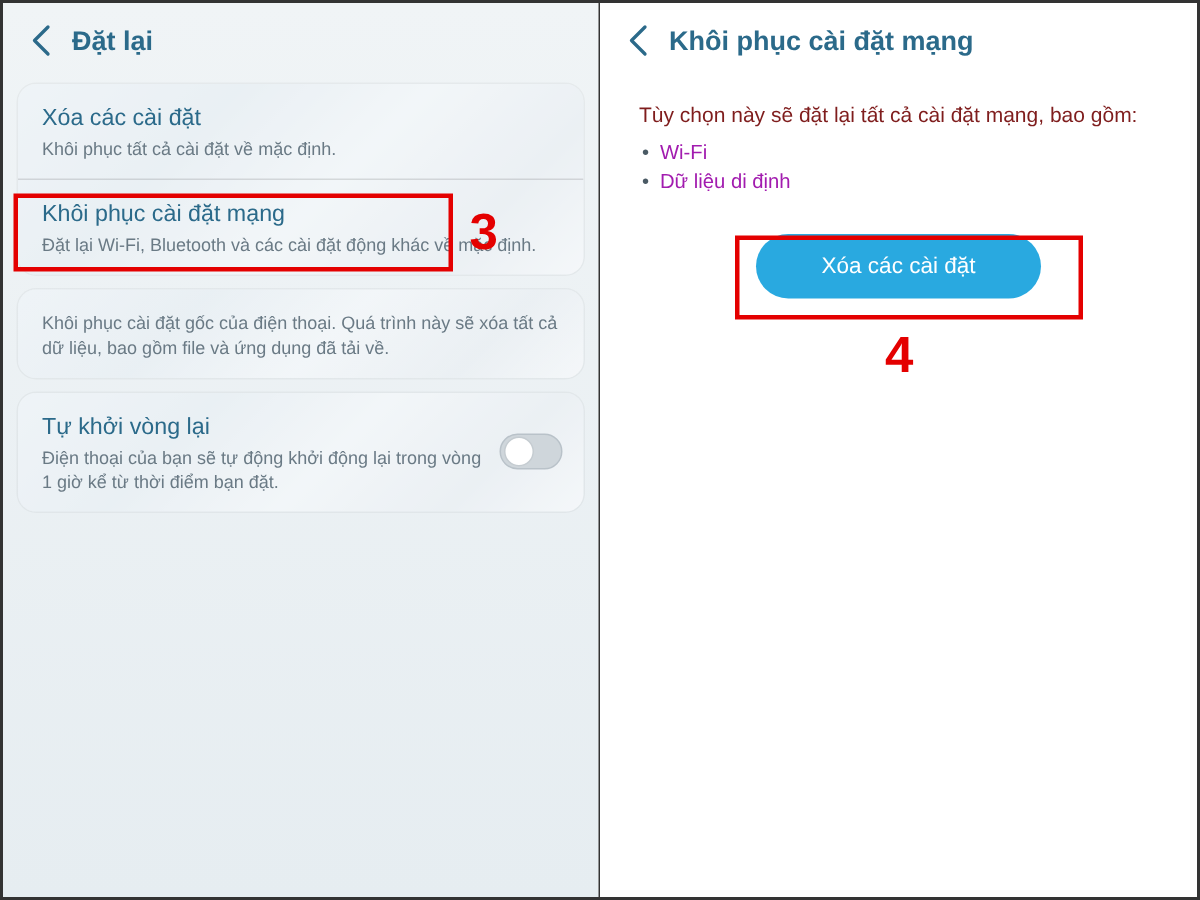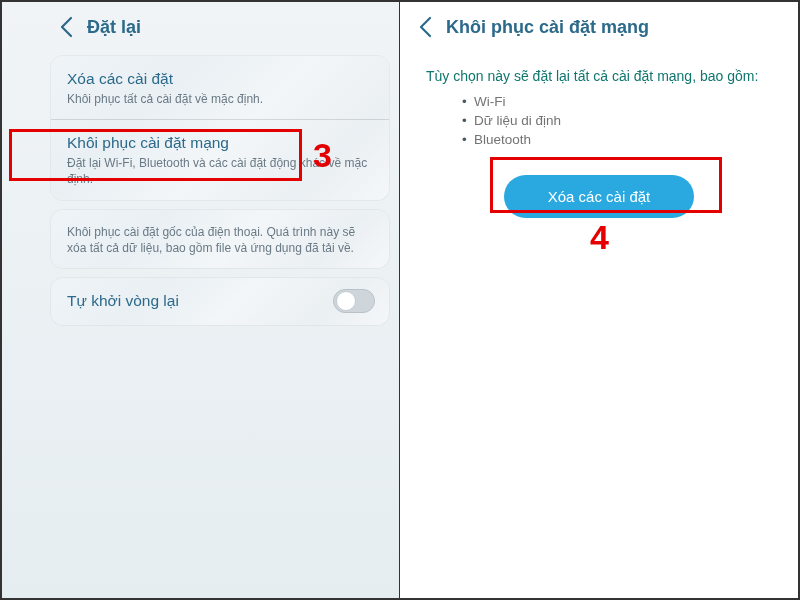--- a/index.html
+++ b/index.html
@@ -17,21 +17,20 @@
     }
     .pane {
       position: relative;
       height: 100%;
       overflow: hidden;
     }
     .pane-left {
       width: 50%;
       border-right: 1px solid #333;
       background: linear-gradient(180deg, #f0f4f6 0%, #e6edf1 100%);
-      padding-left: 39px;
     }
     .pane-right {
       width: 50%;
       background: #ffffff;
       padding: 0;
     }
     .header {
       display: flex;
       align-items: center;
       padding: 14px 18px 10px 18px;
@@ -120,35 +119,34 @@
       font-weight: 700;
       font-family: Arial, sans-serif;
       font-size: 34px;
     }
     .step-3 { top: 134px; left: 311px; }
     
     .right-content {
       padding: 20px 26px;
     }
     .desc-text {
-      color: #0f766e;
+      color: #7f1d1d;
       font-size: 14px;
       margin-bottom: 8px;
     }
     .bullets {
       list-style: none;
       padding-left: 14px;
       margin-bottom: 26px;
     }
     .bullets li {
-      color: #737373;
+      color: #a21caf;
       font-size: 13.5px;
       padding: 2px 0 2px 0;
       position: relative;
-      margin-left: 34px;
     }
     .bullets li::before {
       content: '•';
       position: absolute;
       left: -12px;
       color: #4a5a64;
     }
     .action-wrap {
       display: flex;
       justify-content: center;
@@ -201,20 +199,21 @@
 
     <div class="card">
       <div class="setting-row">
         <div class="setting-desc">Khôi phục cài đặt gốc của điện thoại. Quá trình này sẽ xóa tất cả dữ liệu, bao gồm file và ứng dụng đã tải về.</div>
       </div>
     </div>
 
     <div class="card">
       <div class="setting-row row-with-toggle">
         <div class="setting-title">Tự khởi vòng lại</div>
+        <div class="setting-desc">Điện thoại của bạn sẽ tự động khởi động lại trong vòng 1 giờ kể từ thời điểm bạn đặt.</div>
         <div class="toggle">
           <div class="toggle-knob"></div>
         </div>
       </div>
     </div>
 
   </div>
 
   <div class="red-box red-box-3"></div>
   <div class="step-num step-3">3</div>
@@ -228,21 +227,20 @@
         </svg>
     </span>
     <span class="header-title">Khôi phục cài đặt mạng</span>
   </div>
 
   <div class="right-content">
     <div class="desc-text">Tùy chọn này sẽ đặt lại tất cả cài đặt mạng, bao gồm:</div>
     <ul class="bullets">
       <li>Wi-Fi</li>
       <li>Dữ liệu di định</li>
-      <li>Bluetooth</li>
     </ul>
     <div class="action-wrap">
       <button class="action-btn">Xóa các cài đặt</button>
     </div>
   </div>
 
   <div class="red-box red-box-4"></div>
   <div class="step-num step-4">4</div>
 </div>
 

